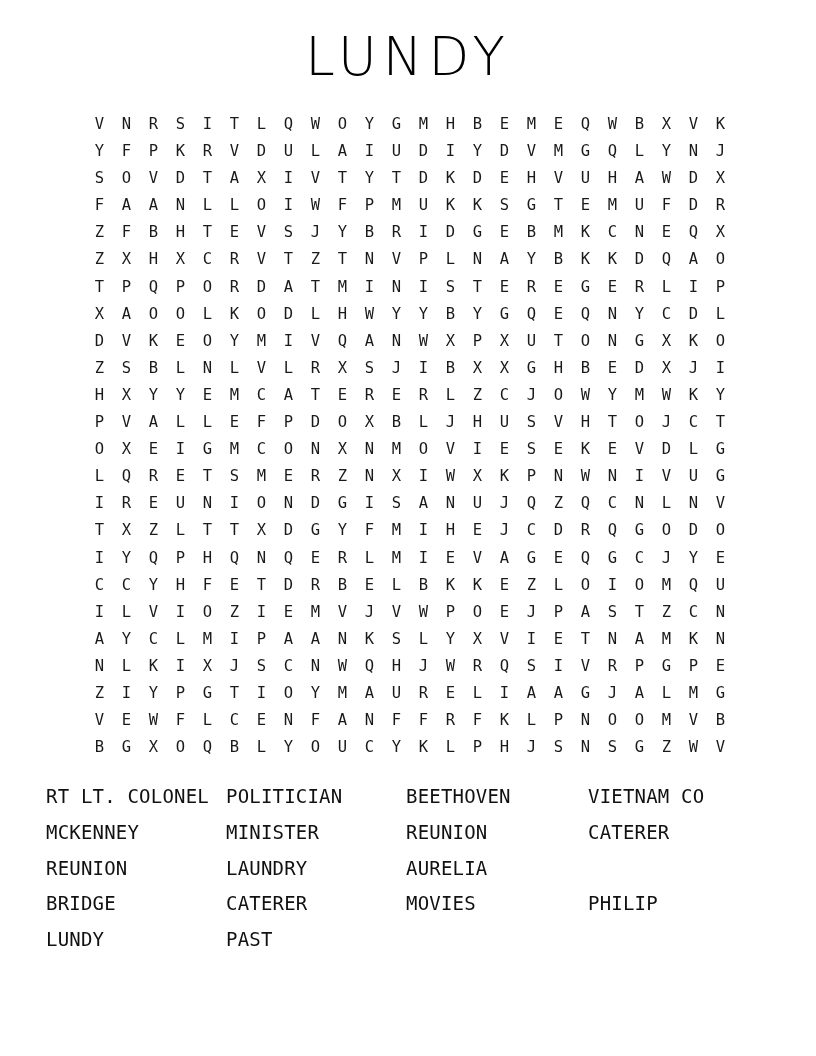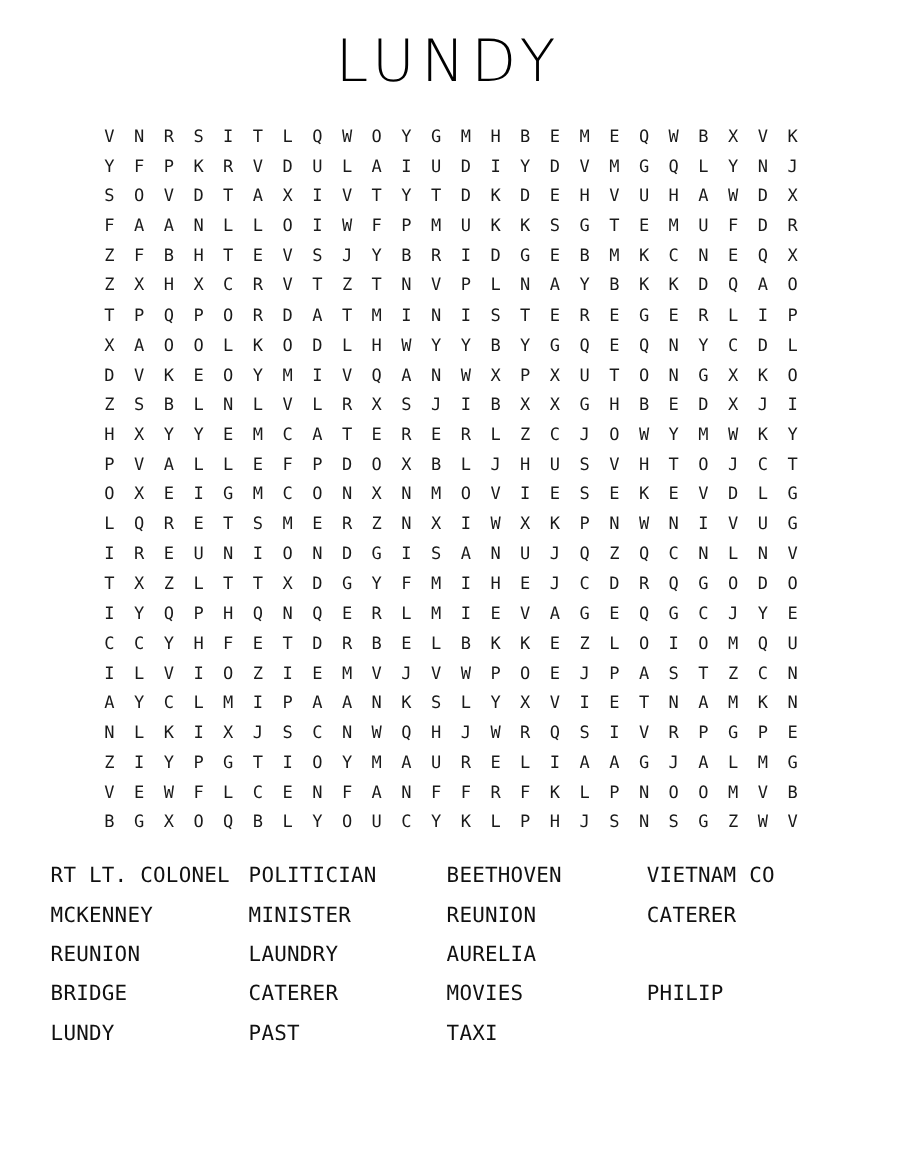--- a/index.html
+++ b/index.html
@@ -737,17 +737,16 @@
       </div>
       <div class="word-row">
         <div class="word-cell c0">BRIDGE</div>
         <div class="word-cell c1">CATERER</div>
         <div class="word-cell c2">MOVIES</div>
         <div class="word-cell c3">PHILIP</div>
       </div>
       <div class="word-row">
         <div class="word-cell c0">LUNDY</div>
         <div class="word-cell c1">PAST</div>
-        <div class="word-cell c2">TAXI</div>
       </div>
     </div>
 
 </div>
 
 </body></html>

